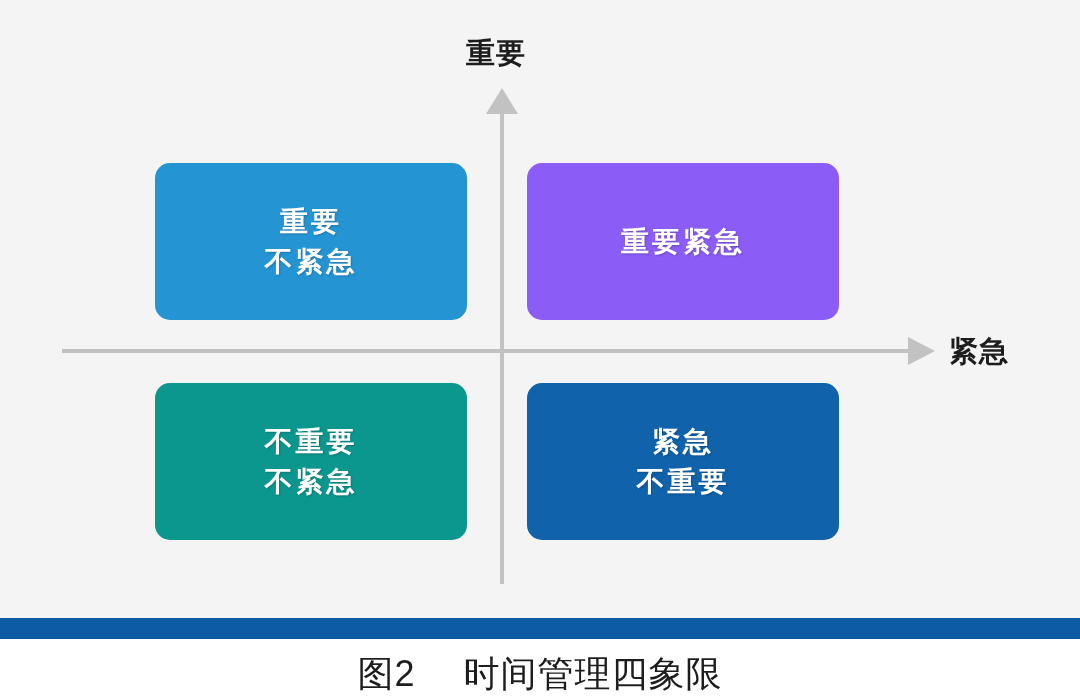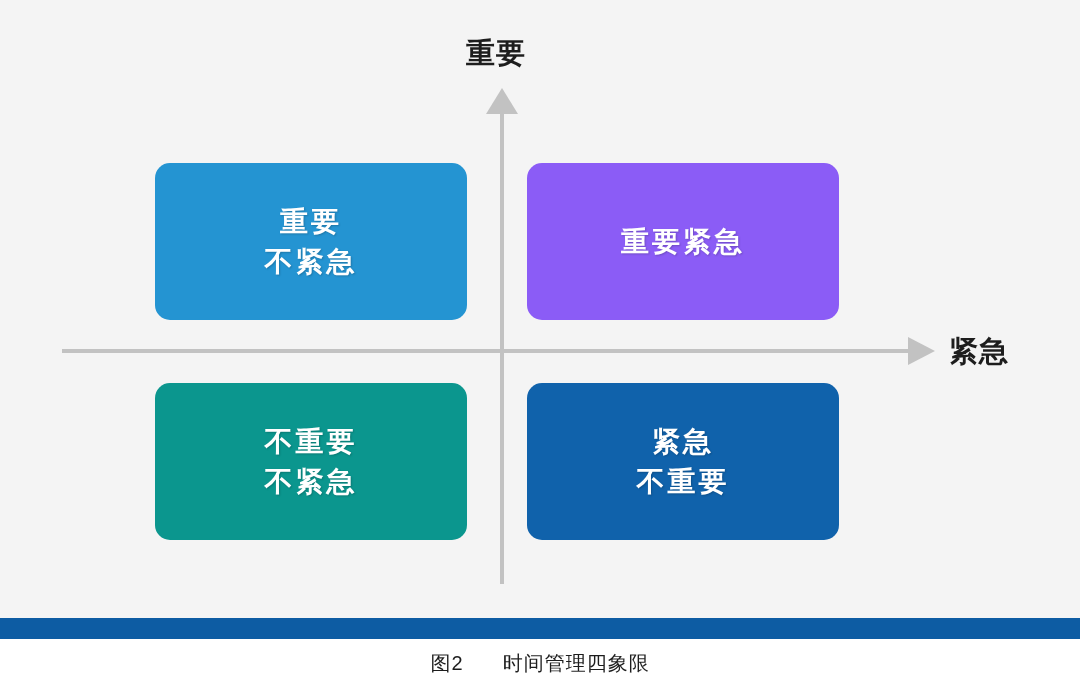--- a/index.html
+++ b/index.html
@@ -169,21 +169,21 @@
     background: #0d5ca3;
   }
 
   
   .caption {
     position: absolute;
     left: 0;
     top: 650px;
     width: 1080px;
     text-align: center;
-    font-size: 20px;
+    font-size: 36px;
     color: #1d1d1d;
     letter-spacing: 1px;
     white-space: nowrap;
   }
   .caption-gap {
     display: inline-block;
     width: 26px;
   }
 </style>
 </head>

